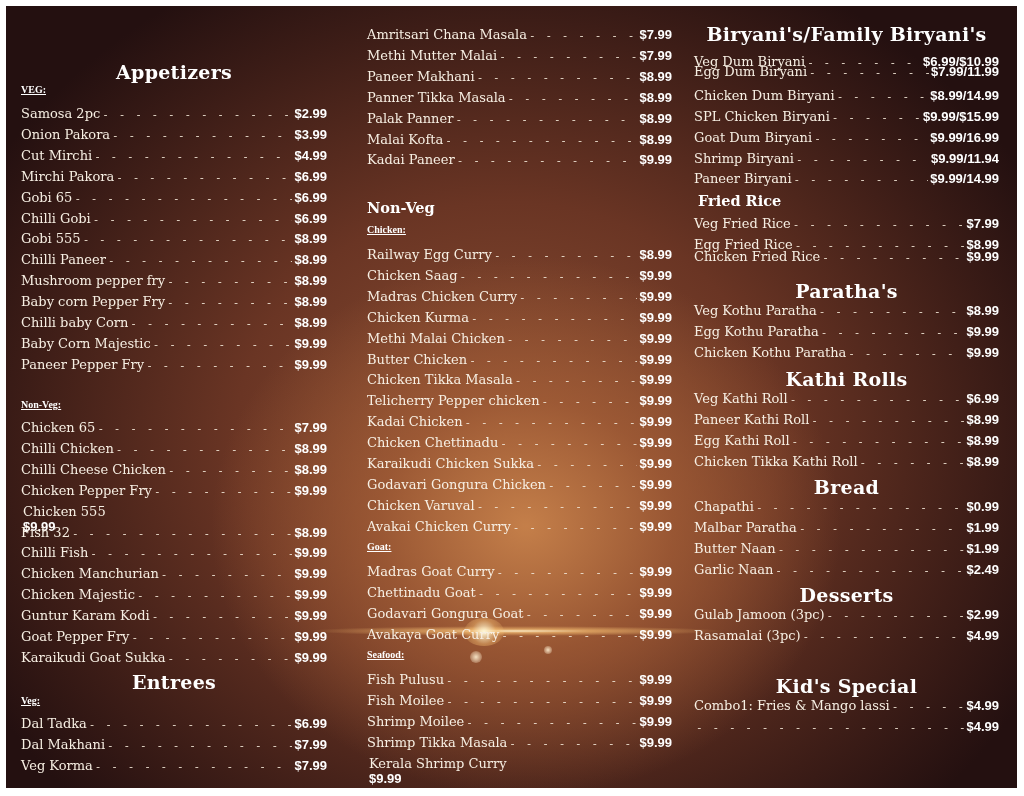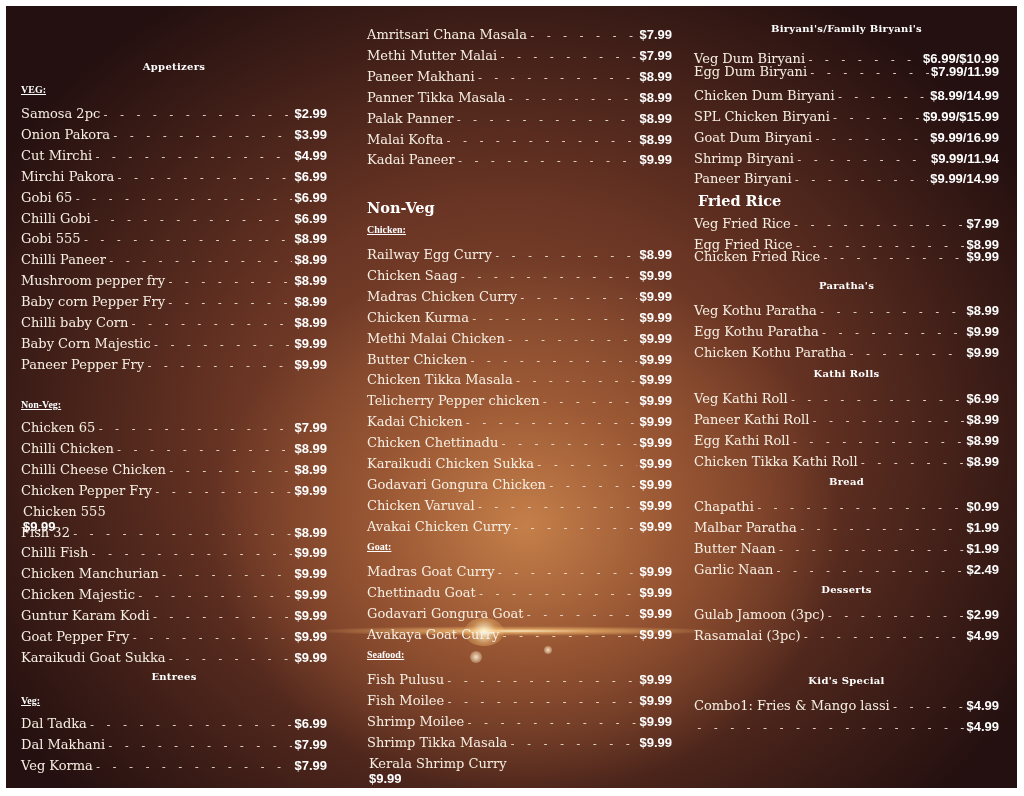--- a/index.html
+++ b/index.html
@@ -20,21 +20,21 @@
   .flare-core {
     position:absolute; left:458px; top:612px; width:40px; height:28px; border-radius:50%;
     background:radial-gradient(circle, rgba(255,250,220,0.95) 0%, rgba(255,200,120,0.4) 50%, rgba(255,180,100,0) 100%);
   }
   .spark { position:absolute; border-radius:50%; background:radial-gradient(circle, rgba(255,240,210,0.9), rgba(255,200,140,0)); }
   .col { position:absolute; top:0; color:#f5ece0; font-family:"DejaVu Serif", serif; }
   .col1 { left:15px; width:306px; }
   .col2 { left:361px; width:305px; }
   .col3 { left:688px; width:305px; }
   .sec-title {
-    font-family:"DejaVu Serif", serif; font-weight:bold; font-size:10px; color:#ffffff;
+    font-family:"DejaVu Serif", serif; font-weight:bold; font-size:19px; color:#ffffff;
     text-align:center; position:absolute; left:0; right:0; letter-spacing:0.3px;
   }
   .sub-title {
     font-family:Liberation Serif, serif; font-weight:bold; font-size:10px; color:#ffffff;
     text-decoration:underline; position:absolute; left:0;
   }
   .plain-title {
     font-family:"DejaVu Serif", serif; font-weight:bold; font-size:14.5px; color:#ffffff; position:absolute; left:0;
   }
   .item {
@@ -373,21 +373,21 @@
           <span class="name">Kerala Shrimp Curry</span>
           <span class="dots"></span>
           <span class="price">$9.99</span>
         </div>
       </div>
   </div>
 
   <div class="col col3">
     <div class="sec-title" style="top:17px;">Biryani's/Family Biryani's</div>
     <div id="biryani">
-        <div class="item" style="top: 40px; align-items: flex-end;">
+        <div class="item" style="top: 48px;">
           <span class="name">Veg Dum Biryani</span>
           <span class="dots"></span>
           <span class="price">$6.99/$10.99</span>
         </div>
         <div class="item" style="top: 58px;">
           <span class="name">Egg Dum Biryani</span>
           <span class="dots"></span>
           <span class="price">$7.99/11.99</span>
         </div>
         <div class="item" style="top: 81.8px;">

